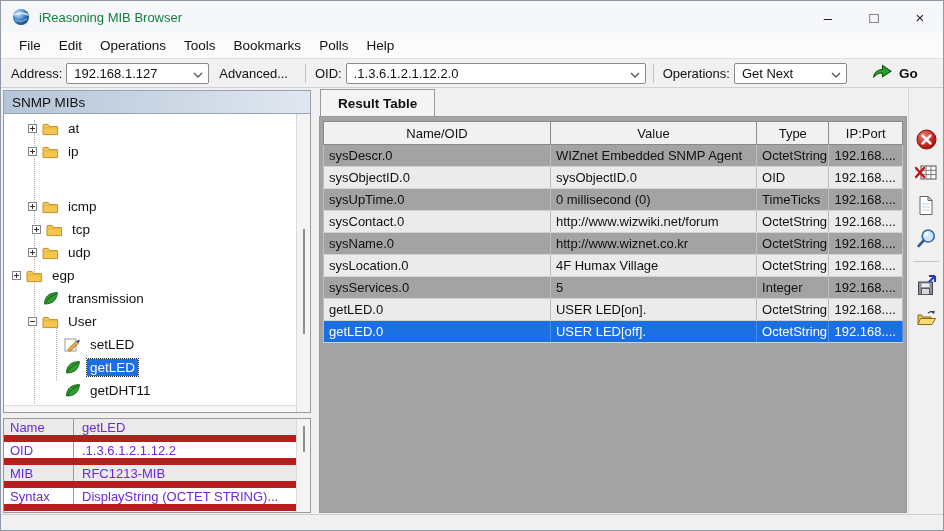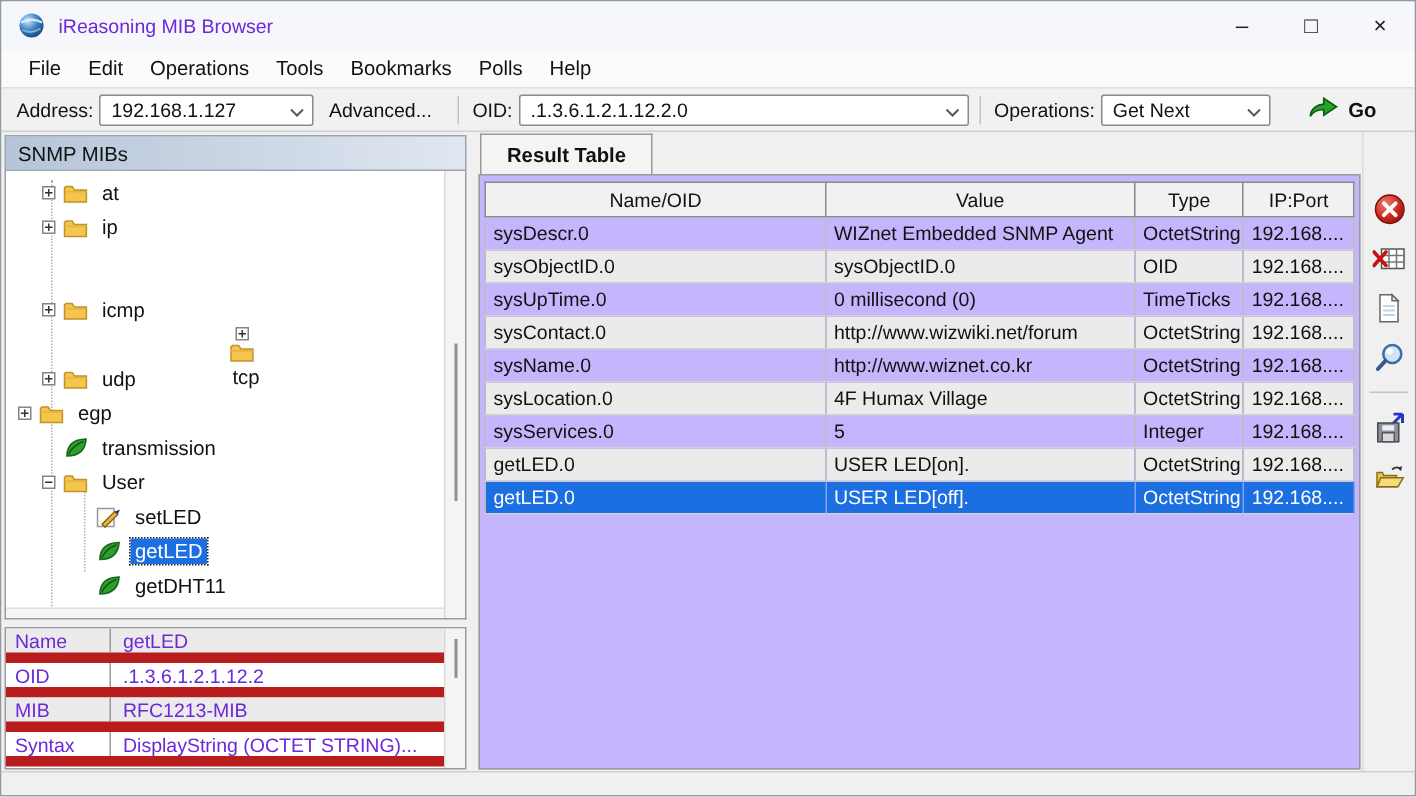--- a/index.html
+++ b/index.html
@@ -9,21 +9,21 @@
     font-family:"Liberation Sans", sans-serif;
     background:#dcdcdc; overflow:hidden;
   }
   .window {
     position:absolute; inset:0; background:#f0f0f0;
     border:1px solid #8f9aa8; display:flex; flex-direction:column;
   }
   
   .titlebar { height:32px; background:#f6f7fb; display:flex; align-items:center; padding-left:11px; flex:0 0 auto; }
   .app-icon { width:18px; height:18px; display:inline-flex; }
-  .title-text { font-size:13px; color:#6d28d9; margin-left:9px; }
+  .title-text { font-size:13px; color:#15803d; margin-left:9px; }
   .win-controls { margin-left:auto; display:flex; height:100%; }
   .win-btn { width:46px; display:flex; align-items:center; justify-content:center; font-size:15px; color:#222; cursor:default; }
   
   .menubar { height:25px; background:#fbfbfc; display:flex; align-items:center; padding-left:9px; font-size:13.5px; flex:0 0 auto; }
   .menu-item { padding:3px 9px; color:#111; }
   
   .addrbar { height:30px; background:#f1f1f1; border-top:1px solid #e0e0e0; border-bottom:1px solid #cfcfcf;
              display:flex; align-items:center; padding:0 8px; font-size:13px; flex:0 0 auto; }
   .bar-label { margin:0 4px 0 2px; color:#111; white-space:nowrap; }
   .combo { background:#fff; border:1px solid #8a8a8a; border-radius:2px; height:21px;
@@ -61,21 +61,21 @@
   .props { height:95px; flex:0 0 auto; border:1px solid #9a9a9a; background:#fff; display:flex; overflow:hidden; }
   .props-rows { flex:1 1 auto; }
   .prop-row { height:23px; display:flex; font-size:13px; color:#6d28d9; border-bottom:7px solid #b91c1c; }
   .prop-row.gray { background:#ebebeb; }
   .prop-key { width:70px; flex:0 0 auto; border-right:1px solid #9a9a9a; padding:0 6px; display:flex; align-items:center; }
   .prop-val { flex:1; padding:0 8px; display:flex; align-items:center; white-space:nowrap; overflow:hidden; }
   
   .right-panel { position:absolute; left:318px; top:0; right:36px; bottom:1px; }
   .tab { display:inline-flex; height:27px; padding:0 17px; margin:1px 0 0 1px; border:1px solid #9a9a9a; border-bottom:none;
          background:#f4f4f4; align-items:center; font-weight:bold; font-size:13.5px; color:#111; position:relative; z-index:2; }
-  .tab-content { position:absolute; top:28px; left:0; right:0; bottom:0; border:1px solid #9a9a9a; background:#c4b5fd; padding:4px 3px 0 3px; }
+  .tab-content { position:absolute; top:28px; left:0; right:0; bottom:0; border:1px solid #9a9a9a; background:#a3a3a3; padding:4px 3px 0 3px; }
   table.rtable { width:100%; border-collapse:collapse; table-layout:fixed; font-size:13px; }
   .rtable th { border:1px solid #8a8a8a; background:#f1f1f1; font-weight:normal; height:23px; text-align:center; color:#111; }
   .rtable td { border-right:1px solid #bdbdbd; border-bottom:1px solid #d2d2d2; border-left:1px solid #bdbdbd;
                padding:2px 5px; height:22px; white-space:nowrap; overflow:hidden; color:#111; }
   .rtable tr.gray td { background:#ebebeb; }
   .rtable tr.sel td { background:#1b6fe0; color:#fff; border-right-color:#4a8ae8; }
   
   .side-toolbar { position:absolute; right:0; top:0; bottom:0; width:35px; background:#f0f0f0; border-left:1px solid #dadada;
                   display:flex; flex-direction:column; align-items:center; padding-top:40px; gap:11px; }
   .side-icon { width:22px; height:22px; display:flex; align-items:center; justify-content:center; }
@@ -193,21 +193,21 @@
             <div class="tree-row" style="padding-left: 24px; margin-top: 32px;">
               <span class="expander plus"></span>
               <span class="tree-icon">
                 <svg width="17" height="14" viewBox="0 0 17 14">
                   <path d="M1 3.2 L1 12.6 L15.6 12.6 L15.6 4.6 L7.6 4.6 L6.1 2.4 L2 2.4 Z" fill="#f5c54d" stroke="#c0922a" stroke-width="1"></path>
                   <path d="M1 5.8 L15.6 5.8" stroke="#e7b43c" stroke-width="1"></path>
                 </svg>
               </span>
               <span class="tree-label">icmp</span>
             </div>
-            <div class="tree-row" style="padding-left: 28px; flex-direction: column;">
+            <div class="tree-row" style="padding-left: 28px;">
               <span class="expander plus"></span>
               <span class="tree-icon">
                 <svg width="17" height="14" viewBox="0 0 17 14">
                   <path d="M1 3.2 L1 12.6 L15.6 12.6 L15.6 4.6 L7.6 4.6 L6.1 2.4 L2 2.4 Z" fill="#f5c54d" stroke="#c0922a" stroke-width="1"></path>
                   <path d="M1 5.8 L15.6 5.8" stroke="#e7b43c" stroke-width="1"></path>
                 </svg>
               </span>
               <span class="tree-label">tcp</span>
             </div>
             <div class="tree-row" style="padding-left: 24px;">

